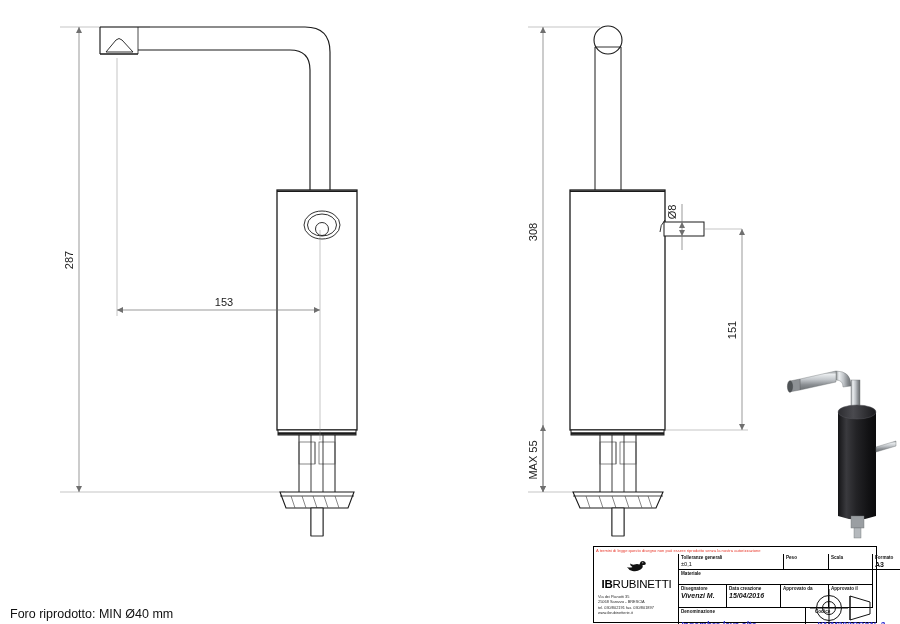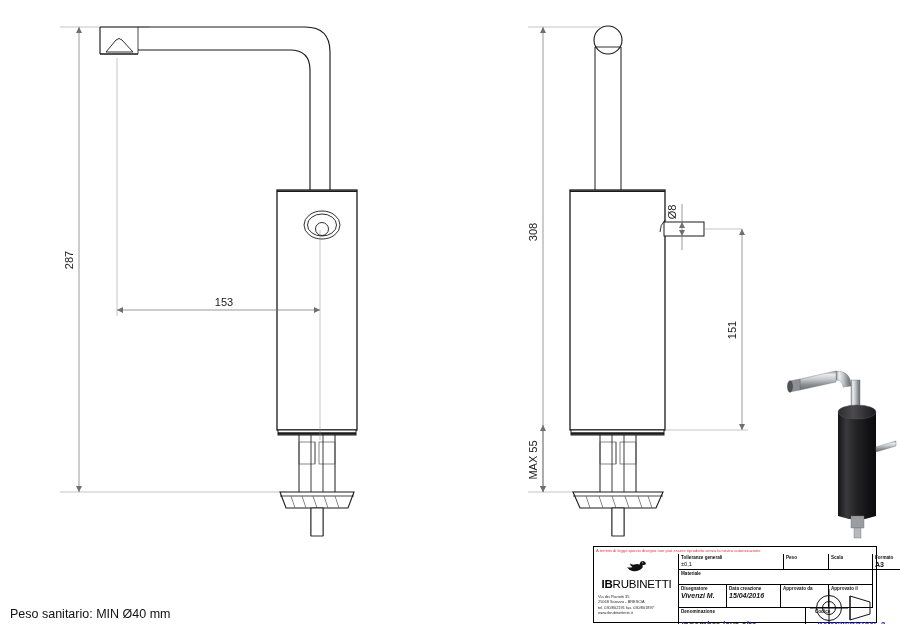--- a/index.html
+++ b/index.html
@@ -233,21 +233,21 @@
     <text class="dimtext-v" x="537" y="232" text-anchor="middle" transform="rotate(-90 537 232)">308</text>
 
     <text class="dimtext-v" x="537" y="460" text-anchor="middle" transform="rotate(-90 537 460)">MAX 55</text>
 
     <text class="dimtext-v" x="676" y="212" text-anchor="middle" transform="rotate(-90 676 212)">Ø8</text>
 
     <text class="dimtext-v" x="736" y="330" text-anchor="middle" transform="rotate(-90 736 330)">151</text>
   </svg>
 
   <div class="notes">
-    <div>Peso sanitario: MIN Ø40 mm</div>
+    <div>Foro riprodotto: MIN Ø40 mm</div>
     
   </div>
 
   <div class="tb">
 
     <div class="tb-red">A termini di legge questo disegno non può essere riprodotto senza la nostra autorizzazione</div>
 
     <div class="tb-logo">
       <svg class="duck" viewBox="0 0 44 30">
         <path d="M30 5 Q36 2 39 7 Q41 11 36 12 L33 12 Q35 17 29 21

